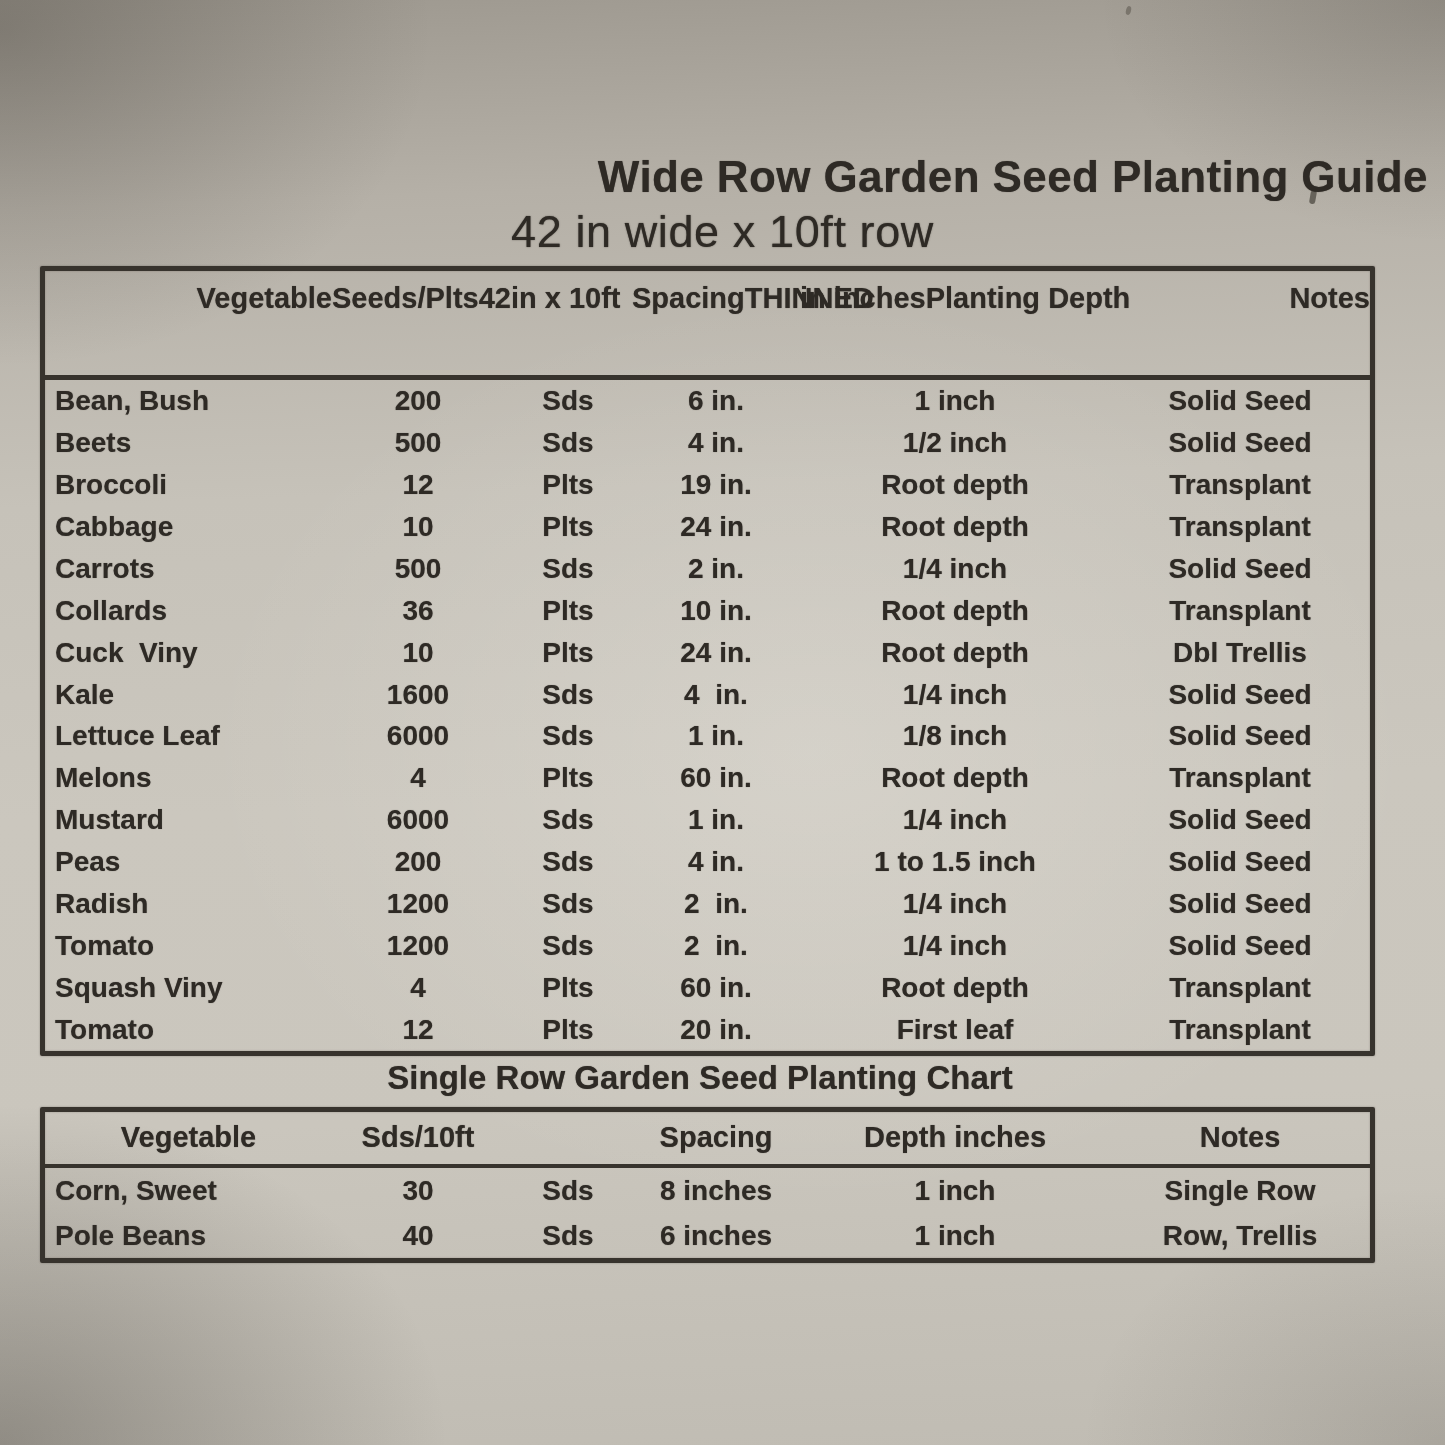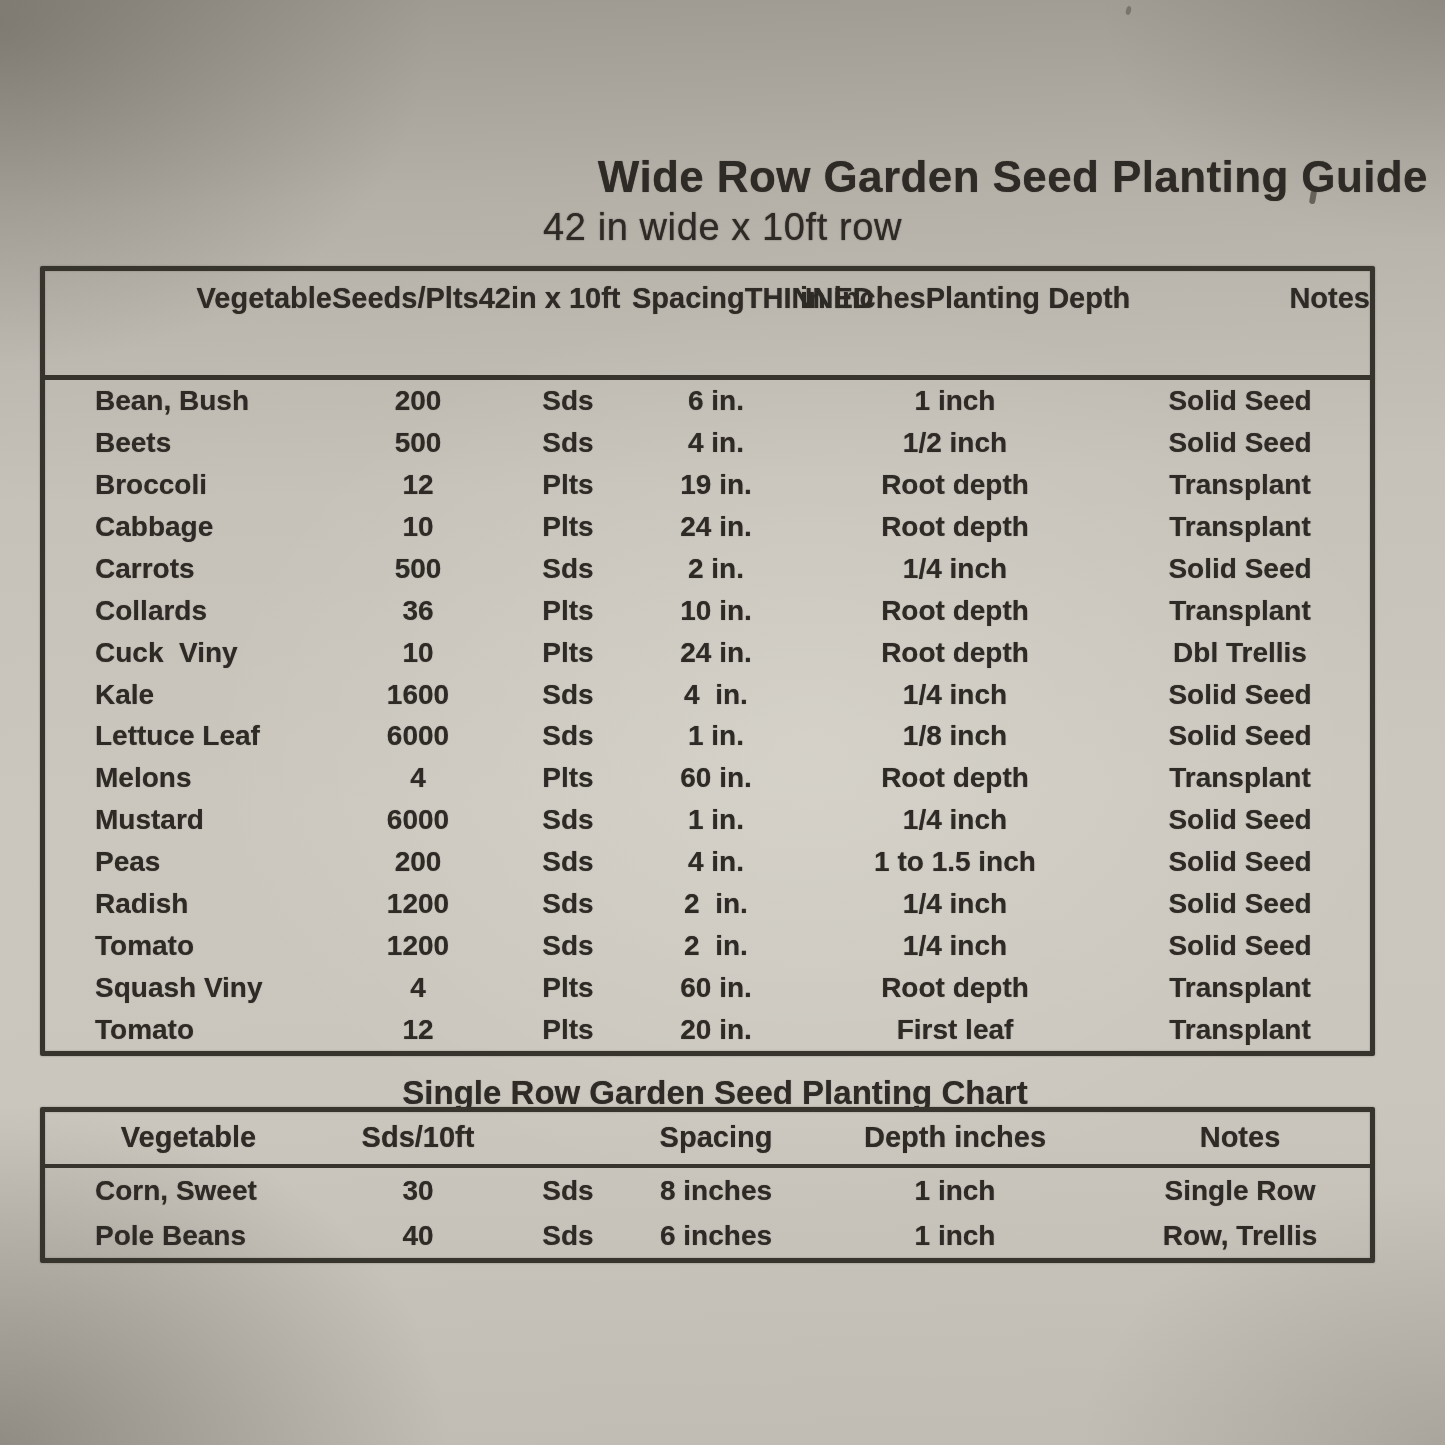--- a/index.html
+++ b/index.html
@@ -19,21 +19,21 @@
   .speck{position:absolute;}
   .speck-1{left:1126px;top:6px;width:5px;height:9px;background:#7a756c;border-radius:50%;transform:rotate(15deg);}
   .speck-2{left:1310px;top:190px;width:6px;height:14px;background:#66625a;border-radius:3px;transform:rotate(10deg);}
   .title{
     position:absolute;top:152px;left:16px;width:1412px;margin:0;
     text-align:right;font-size:44px;font-weight:bold;letter-spacing:.4px;
     text-shadow:0 0 1px rgba(46,42,37,.65);
   }
   .subtitle{
     position:absolute;top:206px;left:0;width:1445px;margin:0;
-    text-align:center;font-size:38px;font-weight:normal;letter-spacing:.6px;
+    text-align:center;font-size:45px;font-weight:normal;letter-spacing:.6px;
     text-shadow:0 0 1.3px rgba(46,42,37,.85);
   }
   .table{
     position:absolute;left:40px;width:1335px;box-sizing:border-box;
     border:5px solid #37332d;border-radius:2px;
     box-shadow:0 0 2px rgba(55,50,44,.45), inset 0 0 2px rgba(55,50,44,.35);
   }
   .wide-table{top:266px;height:790px;}
   .single-table{top:1107px;height:156px;}
   .grid{display:grid;grid-template-columns:287px 172px 128px 168px 310px 1fr;align-items:center;}
@@ -49,23 +49,23 @@
     font-size:29px;font-weight:bold;line-height:1.1;white-space:pre;
     text-shadow:0 0 1px rgba(46,42,37,.6);
   }
   .hline:empty{visibility:hidden;}
   .trow{height:41.95px;}
   .single-table .trow{height:45px;}
   .cell{
     font-size:28px;font-weight:bold;text-align:center;white-space:pre;
     text-shadow:0 0 1px rgba(47,43,38,.55);overflow:visible;
   }
-  .cell-vegetable{text-align:left;padding-left:10px;margin-left:40px;}
+  .cell-vegetable{text-align:left;padding-left:10px;}
   .subtable-title{
-    position:absolute;top:1059px;left:0;width:1400px;margin:15px;
+    position:absolute;top:1059px;left:0;width:1400px;margin:0;
     text-align:center;font-size:33px;font-weight:bold;
     text-shadow:0 0 1px rgba(46,42,37,.65);
   }
 </style>
 </head>
 <body>
 
 <div class="photo">
   <div class="speck speck-1"></div>
   <div class="speck speck-2"></div>

